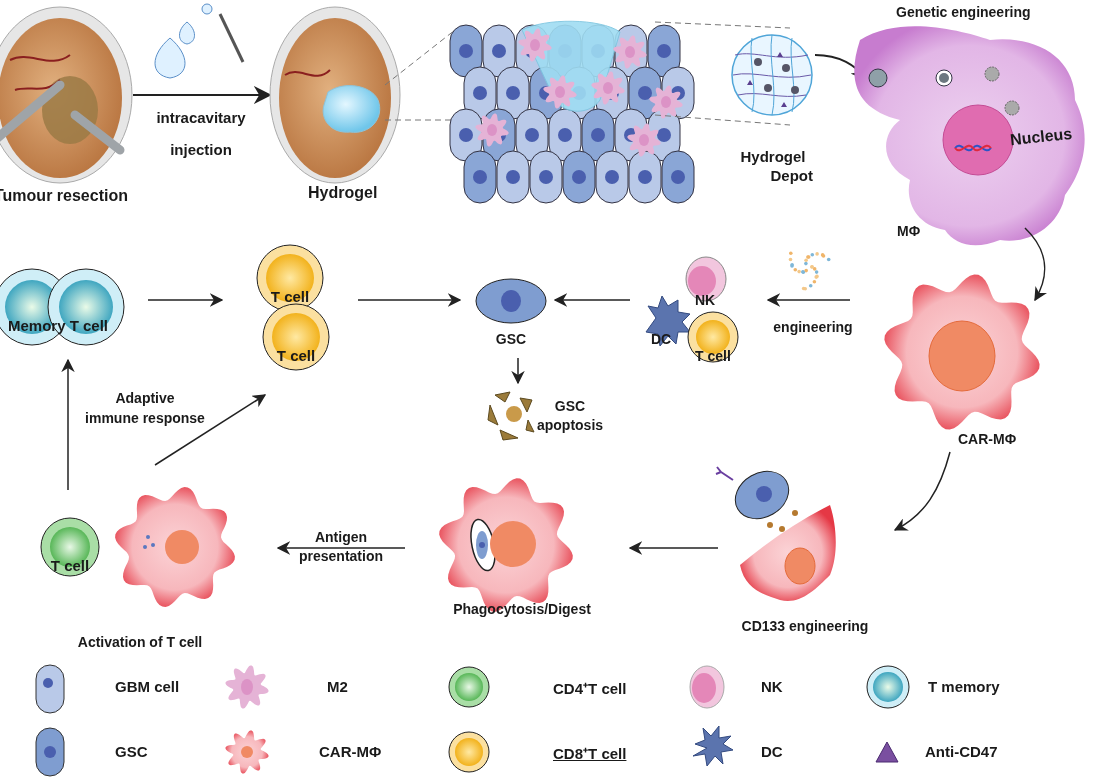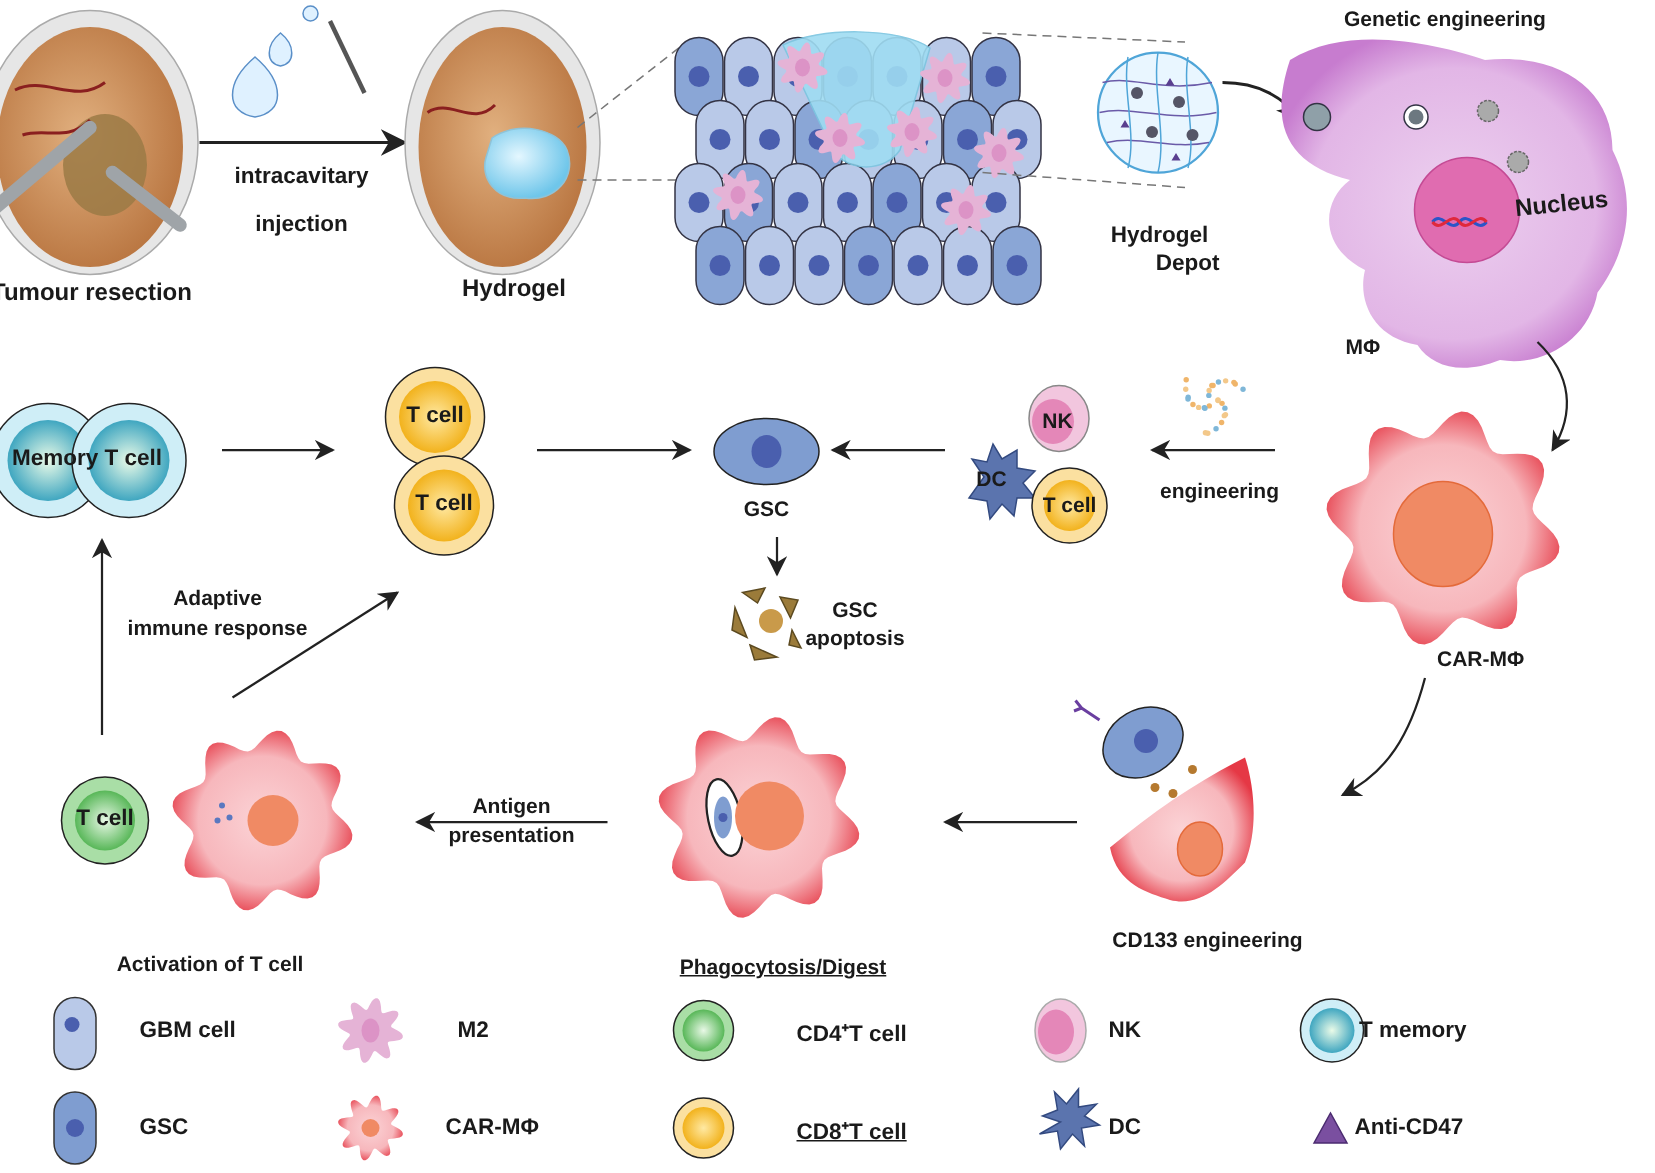--- a/index.html
+++ b/index.html
@@ -1,21 +1,21 @@
 <!DOCTYPE html>
 <html><head>
 <meta charset="utf-8">
 <style>
   html,body{margin:0;padding:0;background:#fff;}
   body{width:1103px;height:782px;position:relative;overflow:hidden;font-family:"Liberation Sans",sans-serif;color:#1a1a1a;}
   #stage{position:absolute;left:0;top:0;width:1103px;height:782px;}
   .lbl{position:absolute;font-weight:bold;font-size:15px;text-align:center;line-height:19px;white-space:nowrap;}
   .lbl.sm{font-size:14px;}
-  .lgd{position:absolute;font-weight:bold;font-size:15px;white-space:nowrap;}
-  .celltxt{position:absolute;font-weight:bold;font-size:15px;white-space:nowrap;text-align:center;}
+  .lgd{position:absolute;font-weight:bold;font-size:15px;white-space:nowrap;margin-left:22px;}
+  .celltxt{position:absolute;font-weight:bold;font-size:15px;white-space:nowrap;text-align:center;margin-top:20px;}
 </style>
 </head>
 <body>
 
 <div id="stage">
 <svg width="1103" height="782" viewBox="0 0 1103 782" xmlns="http://www.w3.org/2000/svg">
   <defs>
     <marker id="ah" viewBox="0 0 10 10" refX="9" refY="5" markerWidth="9" markerHeight="9" orient="auto-start-reverse">
       <path d="M0,0 L10,5 L0,10 L3,5 z" fill="#222"></path>
     </marker>
@@ -351,21 +351,21 @@
 <div class="celltxt" style="left:688px;top:328px;width:50px;font-size:14px;">T cell</div>
 <div class="lbl sm" style="left:766px;top:318px;width:94px;">engineering</div>
 <div class="lbl sm" style="left:958px;top:430px;">CAR-MΦ</div>
 <div class="lbl sm" style="left:70px;top:389px;width:150px;text-align:center;">Adaptive</div>
 <div class="lbl sm" style="left:70px;top:409px;width:150px;">immune response</div>
 
 <div class="celltxt" style="left:42px;top:537px;width:56px;">T cell</div>
 <div class="lbl sm" style="left:55px;top:633px;width:170px;">Activation of T cell</div>
 <div class="lbl sm" style="left:276px;top:528px;width:130px;">Antigen</div>
 <div class="lbl sm" style="left:276px;top:547px;width:130px;">presentation</div>
-<div class="lbl sm" style="left:432px;top:635px;width:180px;text-decoration:underline;">Phagocytosis/Digest</div>
+<div class="lbl sm" style="left:432px;top:600px;width:180px;">Phagocytosis/Digest</div>
 <div class="lbl sm" style="left:720px;top:617px;width:170px;">CD133 engineering</div>
 
 
 <div class="lgd" style="left:93px;top:678px;">GBM cell</div>
 <div class="lgd" style="left:305px;top:678px;">M2</div>
 <div class="lgd" style="left:531px;top:678px;">CD4⁺T cell</div>
 <div class="lgd" style="left:739px;top:678px;">NK</div>
 <div class="lgd" style="left:906px;top:678px;">T memory</div>
 <div class="lgd" style="left:93px;top:743px;">GSC</div>
 <div class="lgd" style="left:297px;top:743px;">CAR-MΦ</div>

